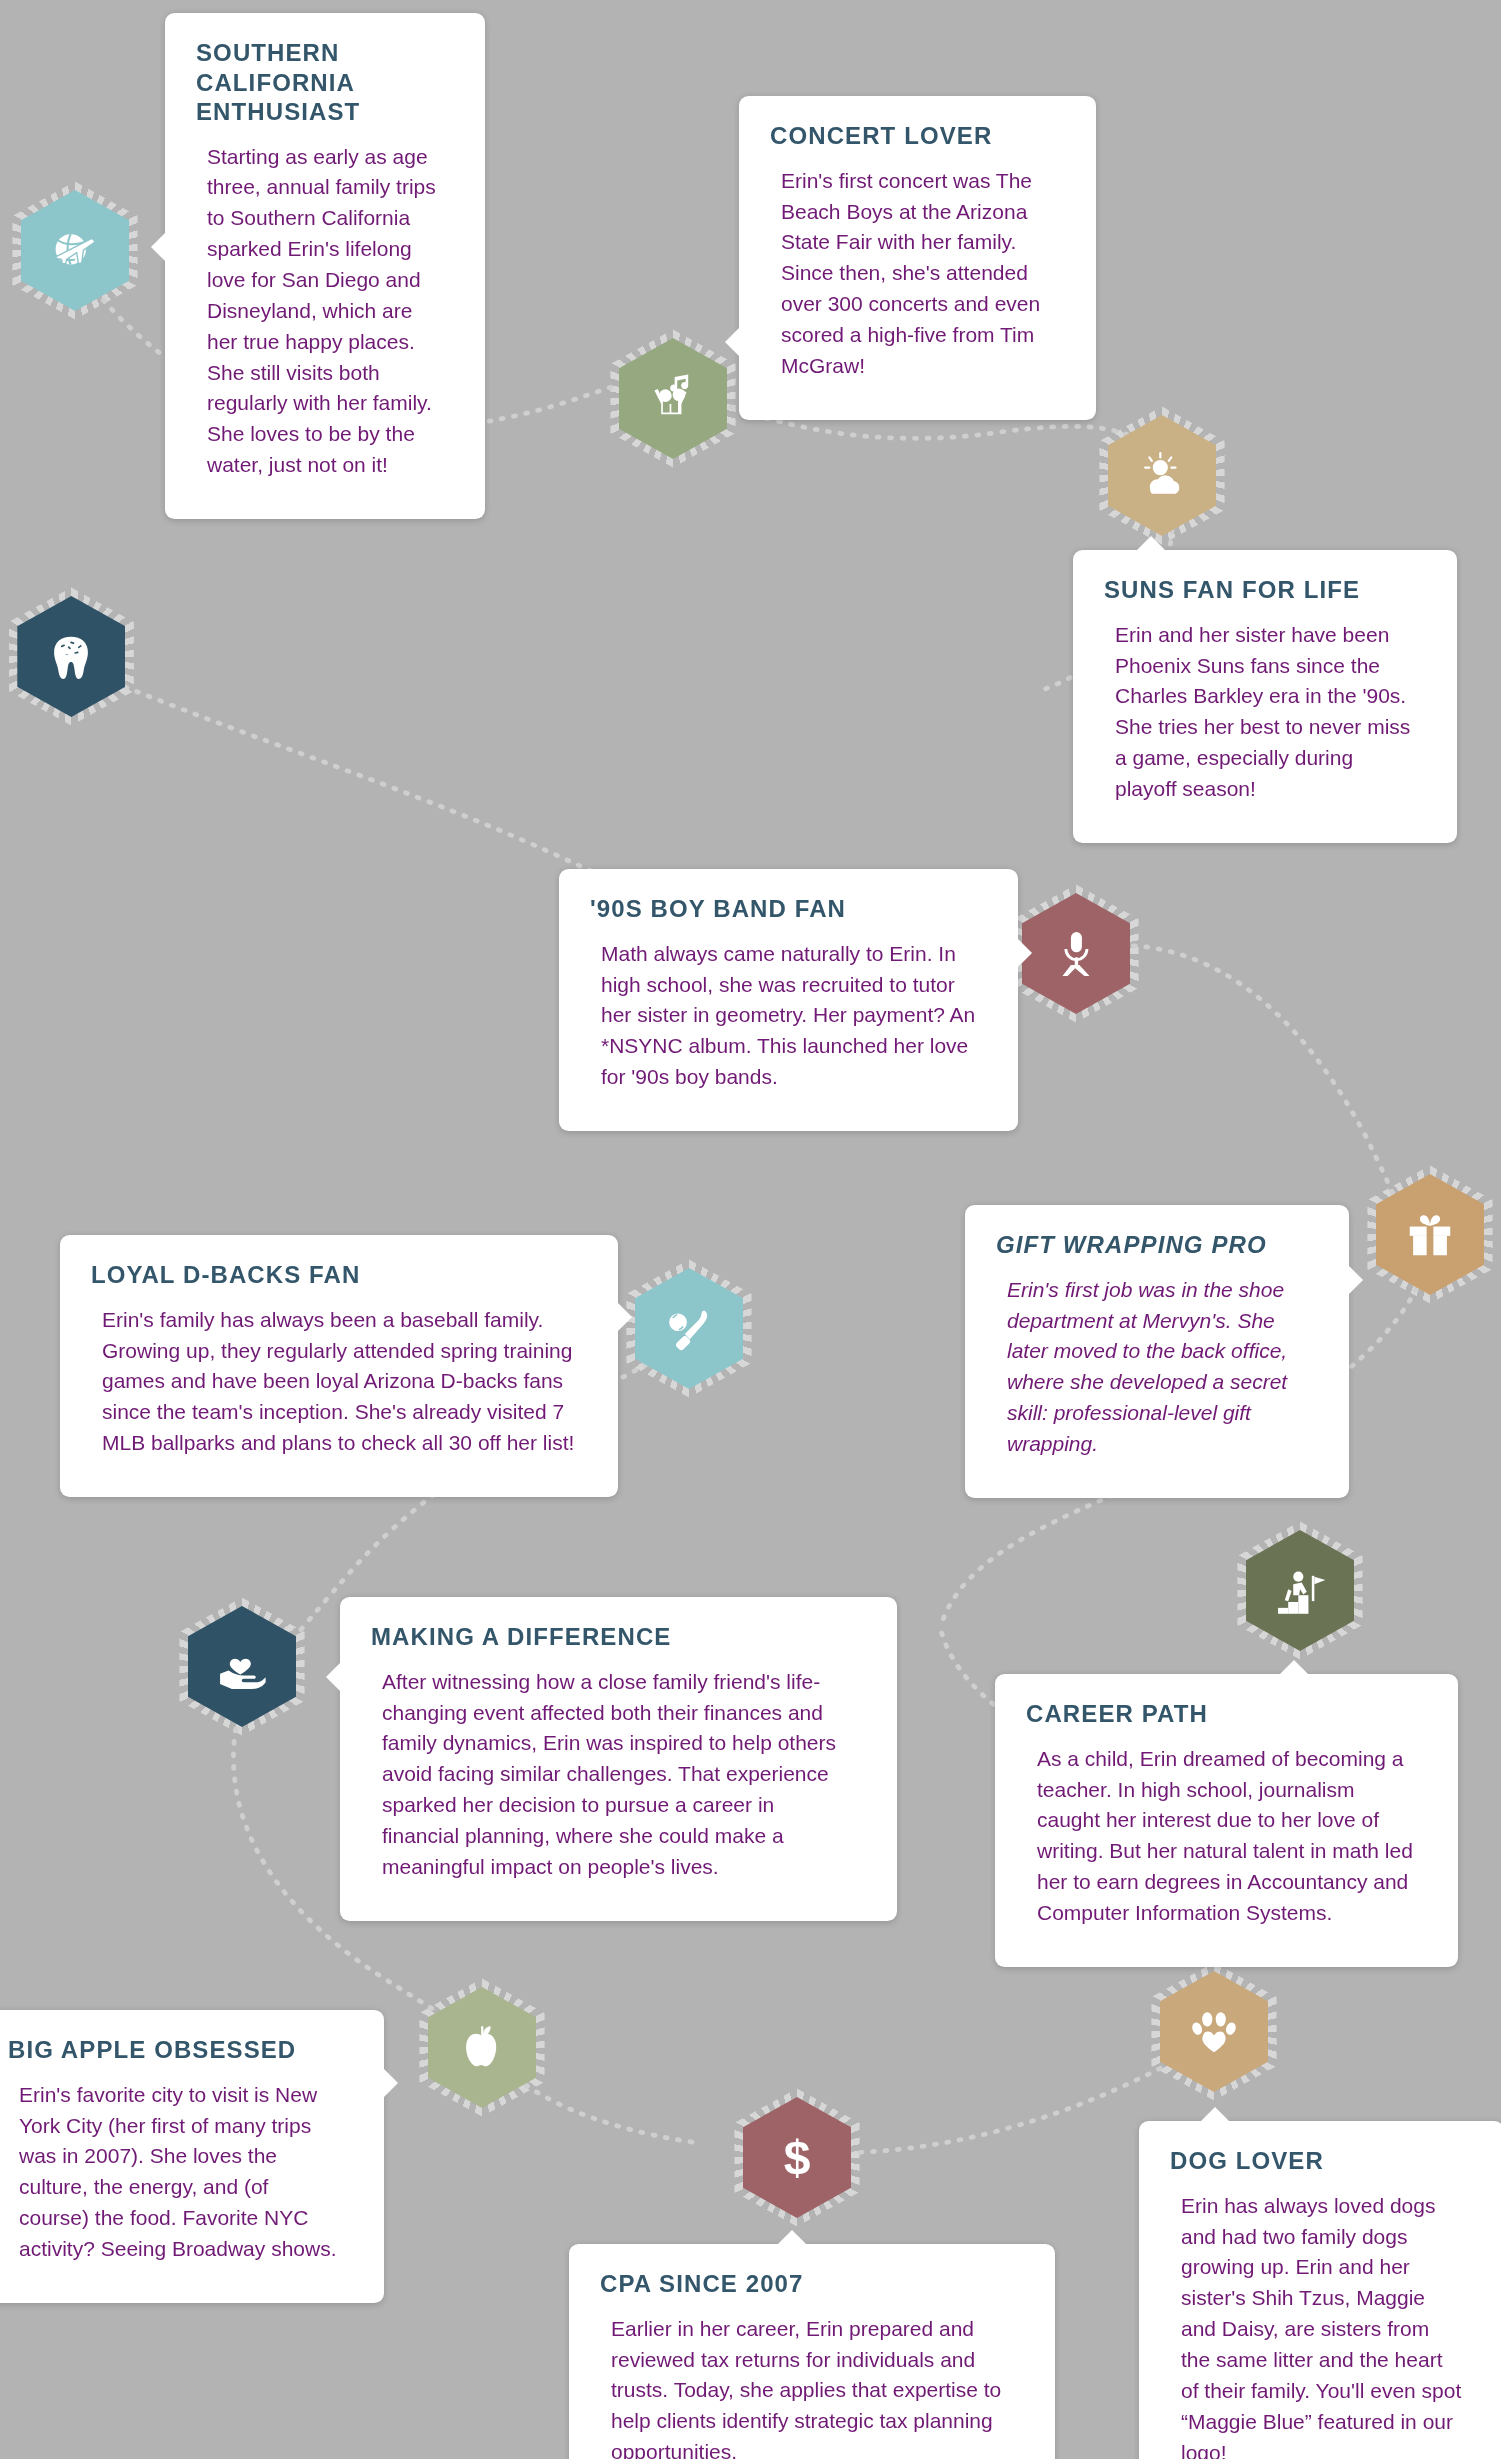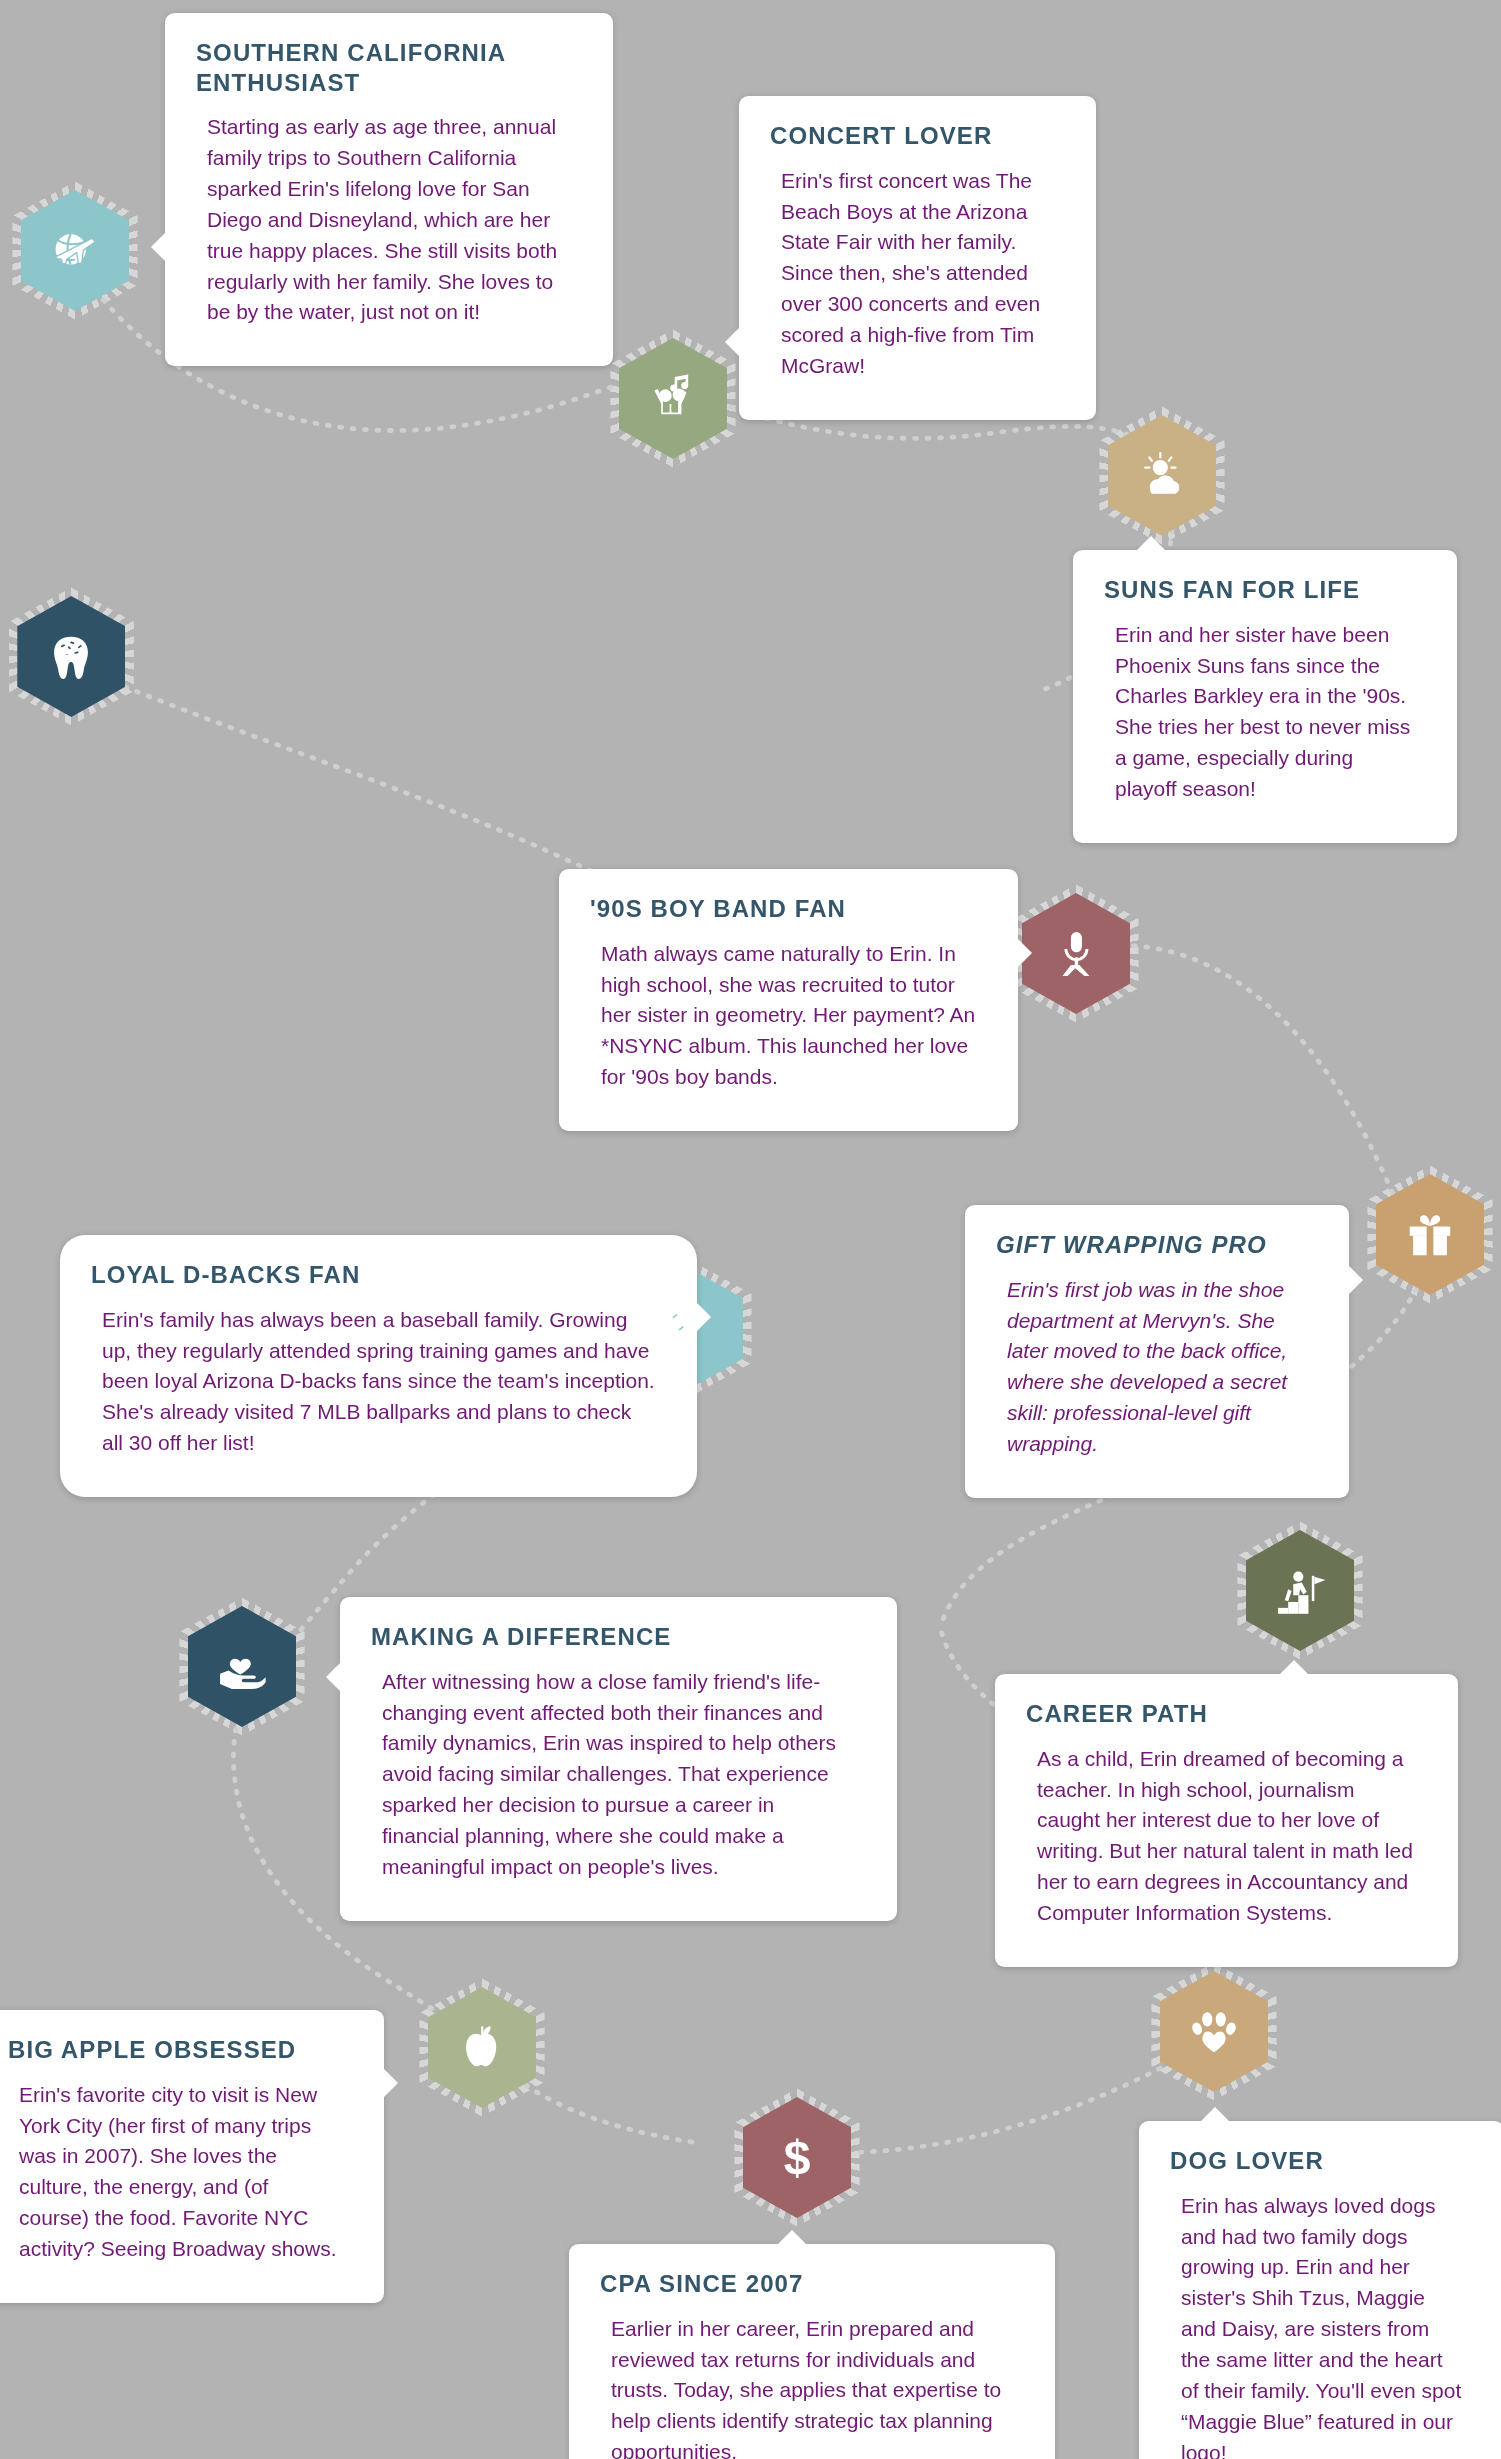--- a/index.html
+++ b/index.html
@@ -106,21 +106,21 @@
     <div class="hex-ring"></div>
     <div class="hex-shape" style="background:#8cc5ca"></div>
     <svg viewBox="0 0 64 64">
       <circle cx="27" cy="30" r="18" fill="#fff"></circle>
       <path d="M10 18c0 0 8 6 18 6s16-3 16-3" stroke="#8cc5ca" stroke-width="2.4" fill="none"></path>
       <path d="M12 40c0 0 10 4 20 2" stroke="#8cc5ca" stroke-width="2.4" fill="none"></path>
       <path d="M27 12c-5 8-5 28 0 36" stroke="#8cc5ca" stroke-width="2.4" fill="none"></path>
       <path d="M9 39 L52 17 L56 21 L42 31 L40 46 L36 47 L34 34 L22 42 L21 47 L17 47 L16 42 L11 41 Z" fill="#fff" stroke="#8cc5ca" stroke-width="1.6"></path>
     </svg>
   </div>
-  <div class="card" style="left:165px;top:13.4px;width:448px;">
+  <div class="card" style="left:165px;top:13.4px;width:320px;">
     <span class="nub nub-left" style="--ny:219px"></span>
     <p class="card-title">SOUTHERN CALIFORNIA ENTHUSIAST</p>
     <p class="card-body">Starting as early as age three, annual family trips to Southern California sparked Erin's lifelong love for San Diego and Disneyland, which are her true happy places. She still visits both regularly with her family. She loves to be by the water, just not on it!</p>
   </div>
 
   <div class="hex" style="left:619px;top:338px;">
     <div class="hex-ring"></div>
     <div class="hex-shape" style="background:#95a880"></div>
     <svg viewBox="0 0 64 64">
       <circle cx="23" cy="28" r="7.5" fill="#fff"></circle>
@@ -210,21 +210,21 @@
     <div class="hex-ring"></div>
     <div class="hex-shape" style="background:#8cc5ca"></div>
     <svg viewBox="0 0 64 64">
       <circle cx="19" cy="24" r="10.5" fill="#fff"></circle>
       <path d="M13 19 a12 12 0 0 1 5 -4" stroke="#8cc5ca" stroke-width="1.8" fill="none"></path>
       <path d="M25 29 a12 12 0 0 1 -5 4" stroke="#8cc5ca" stroke-width="1.8" fill="none"></path>
       <path d="M50 10 C56 14 54 20 48 27 L33 44 L27 38 L43 22 C49 15 45 11 50 10 Z" fill="#fff"></path>
       <rect x="20" y="40" width="11" height="17" rx="4" transform="rotate(45 25 48)" fill="#fff"></rect>
     </svg>
   </div>
-  <div class="card" style="left:60px;top:1235px;width:637px;border-radius:25px;">
+  <div class="card" style="left:60px;top:1235px;width:558px;">
     <span class="nub nub-right" style="--ny:67px"></span>
     <p class="card-title">LOYAL D-BACKS FAN</p>
     <p class="card-body">Erin's family has always been a baseball family. Growing up, they regularly attended spring training games and have been loyal Arizona D-backs fans since the team's inception. She's already visited 7 MLB ballparks and plans to check all 30 off her list!</p>
   </div>
 
   <div class="hex" style="left:1246px;top:1530px;">
     <div class="hex-ring"></div>
     <div class="hex-shape" style="background:#6b7355"></div>
     <svg viewBox="0 0 64 64">
       <rect x="6" y="52" width="12" height="7" fill="#fff"></rect>

